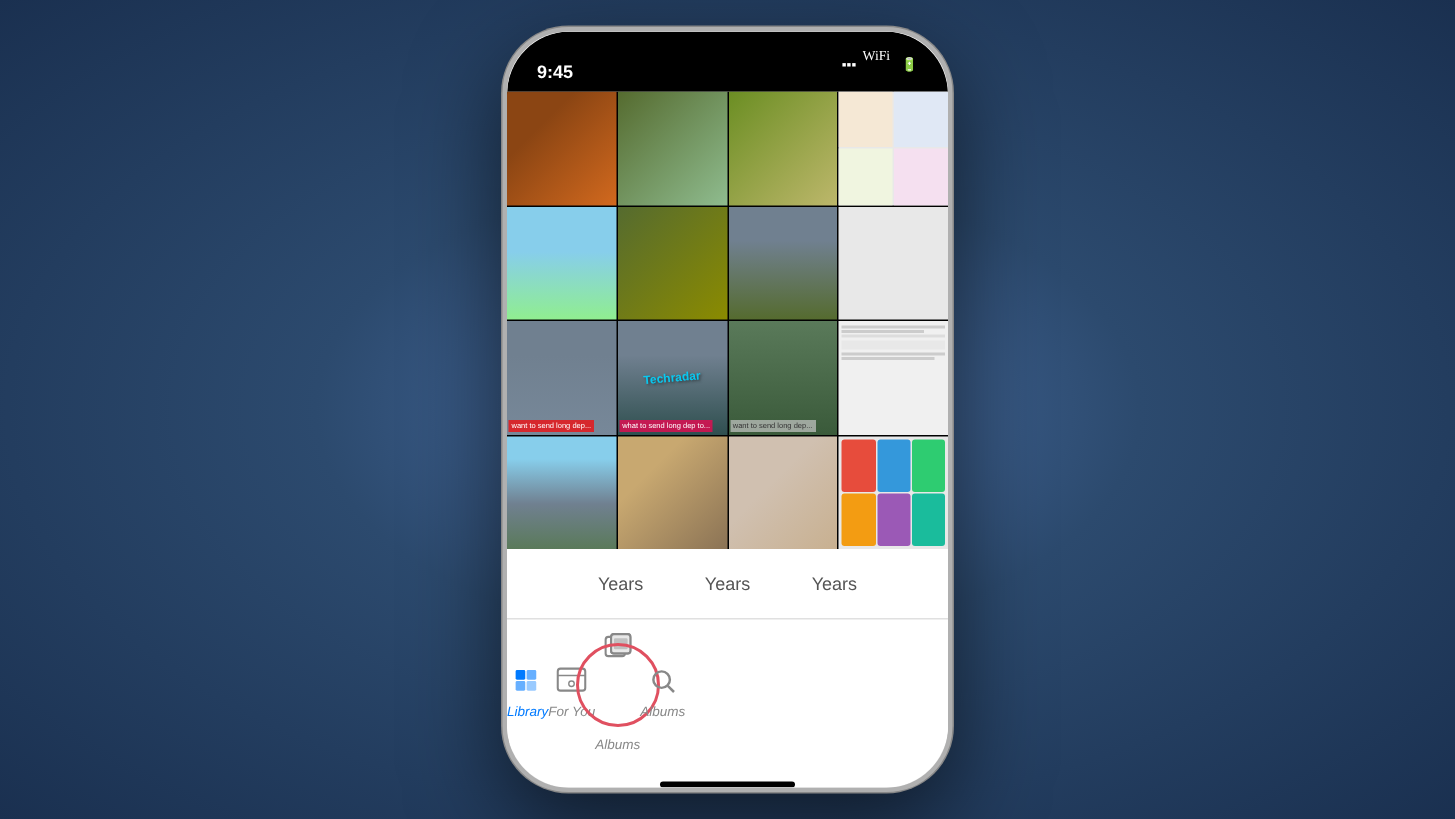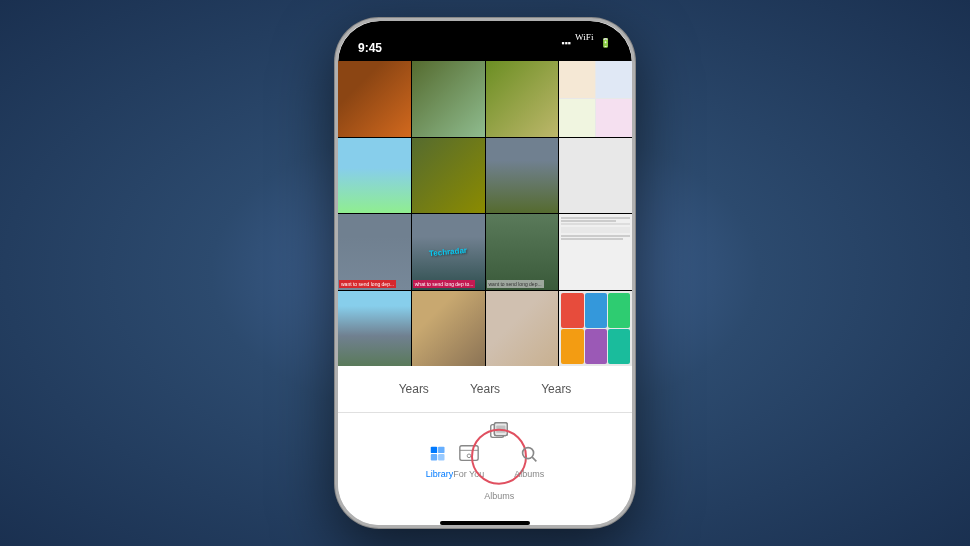--- a/index.html
+++ b/index.html
@@ -172,26 +172,27 @@
 
     .view-tab.active {
       background: #555;
       color: #fff;
       font-weight: 500;
     }
 
     
     .bottom-nav {
       display: flex;
-      justify-content: center;
-      align-items: center;
-      padding: 6px 12px 16px;
+      justify-content: flex-start;
+      align-items: center;
+      padding: 6px 0 16px;
       background: rgba(255,255,255,0.95);
       border-top: 1px solid #e0e0e0;
       position: relative;
+      font-style: italic;
     }
 
     .nav-item {
       display: flex;
       flex-direction: column;
       align-items: center;
       gap: 3px;
       cursor: pointer;
       position: relative;
     }

